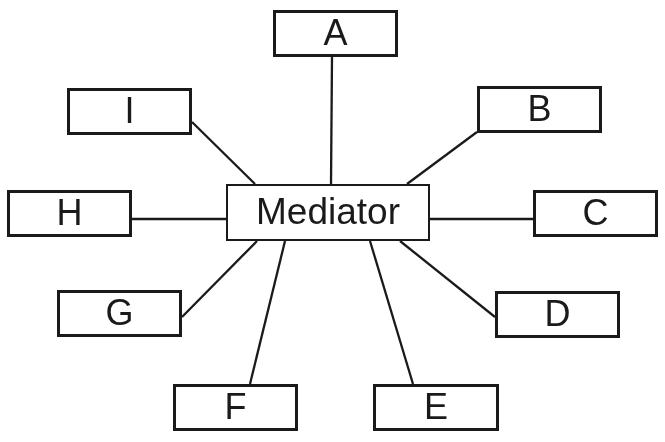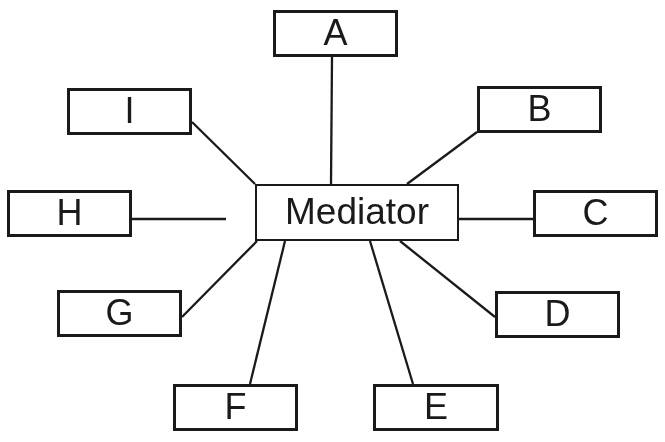--- a/index.html
+++ b/index.html
@@ -52,21 +52,21 @@
       <line x1="407" y1="184" x2="477" y2="132" stroke="#1a1a1a" stroke-width="2.3"></line>
       <line x1="430" y1="219" x2="533" y2="219" stroke="#1a1a1a" stroke-width="2.3"></line>
       <line x1="400" y1="241" x2="495" y2="317" stroke="#1a1a1a" stroke-width="2.3"></line>
       <line x1="370" y1="241" x2="413" y2="384" stroke="#1a1a1a" stroke-width="2.3"></line>
       <line x1="285" y1="241" x2="250" y2="384" stroke="#1a1a1a" stroke-width="2.3"></line>
       <line x1="257" y1="241" x2="182" y2="317" stroke="#1a1a1a" stroke-width="2.3"></line>
       <line x1="226" y1="219" x2="132" y2="219" stroke="#1a1a1a" stroke-width="2.3"></line>
       <line x1="255" y1="184" x2="192" y2="122" stroke="#1a1a1a" stroke-width="2.3"></line>
     </svg>
 
-  <div class="box center" style="left: 226px; top: 184px; width: 204px; height: 57px; margin-left: 29px;">
+  <div class="box center" style="left: 226px; top: 184px; width: 204px; height: 57px;">
     <span class="label">Mediator</span>
   </div>
 
   <div class="box" style="left: 273px; top: 10px; width: 125px; height: 47px;">
     <span class="label">A</span>
   </div>
   <div class="box" style="left: 477px; top: 86px; width: 125px; height: 47px;">
     <span class="label">B</span>
   </div>
   <div class="box" style="left: 533px; top: 190px; width: 125px; height: 47px;">

